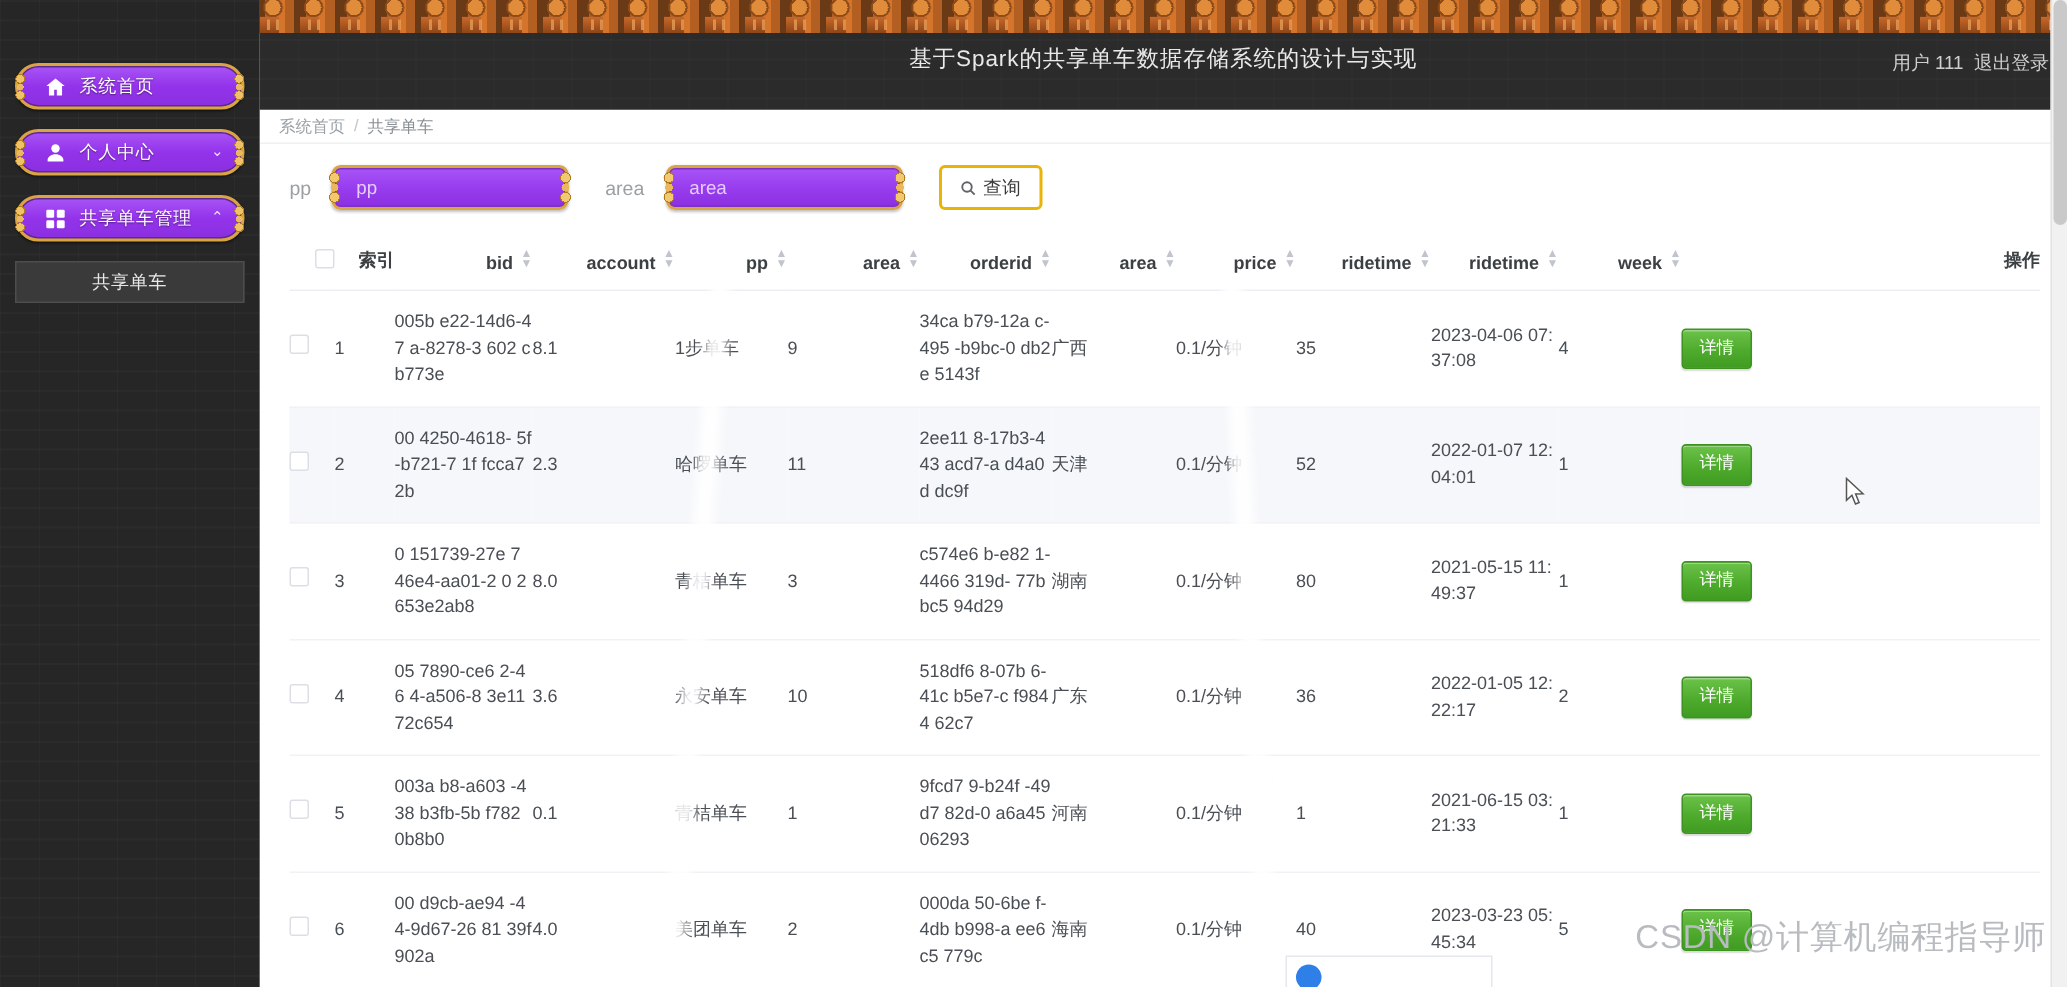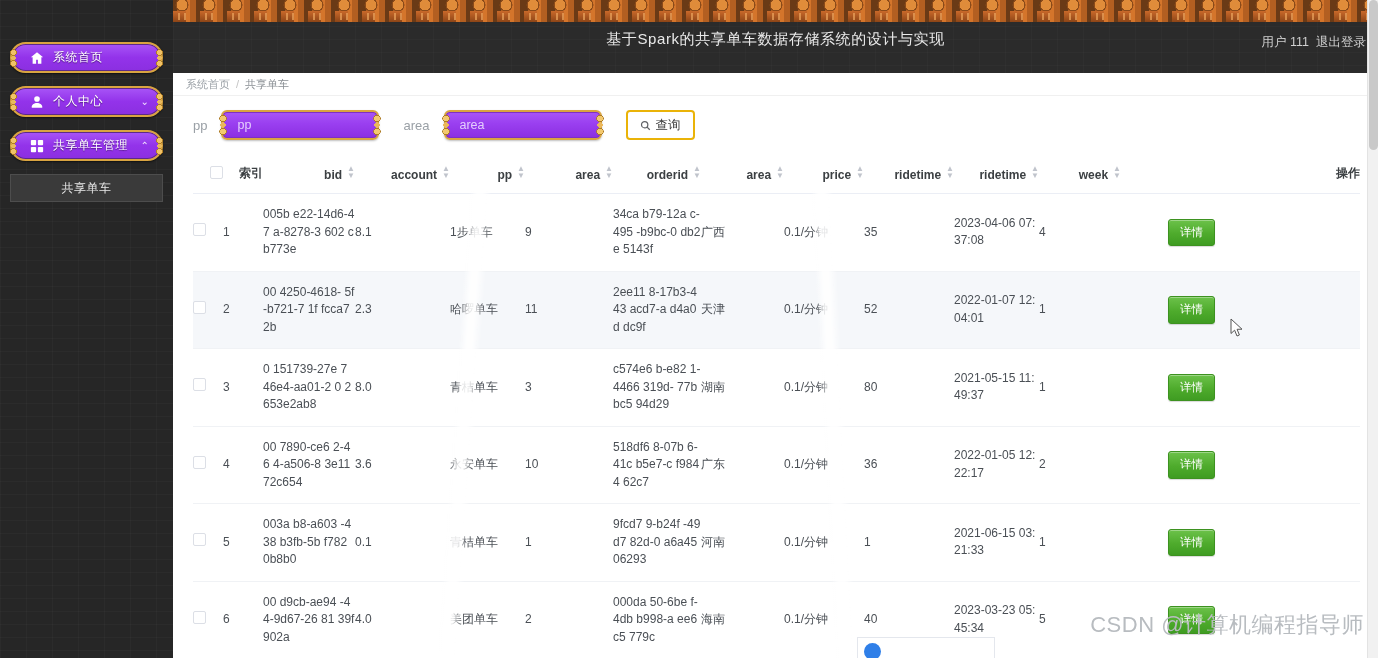--- a/index.html
+++ b/index.html
@@ -186,21 +186,20 @@
   .col-act   { width: auto; }
 
   .wrapcell { word-break: break-all; }
 
   .detail-btn {
     display: inline-block; padding: 4px 11px; border-radius: 3px;
     background: linear-gradient(180deg,#6cc24a 0%, #4eab2c 55%, #3f9c22 100%);
     border: 1px solid #3d9220;
     color: #fff; font-size: 11.5px; cursor: pointer;
     box-shadow: 0 1px 1px rgba(0,0,0,.15), 0 1px 0 rgba(255,255,255,.35) inset;
-    margin-left: 47px;
   }
 
   
   .ribbon {
     position: absolute; pointer-events: none; z-index: 3;
     background: linear-gradient(90deg, rgba(255,255,255,0) 0%, rgba(255,255,255,.86) 35%, rgba(255,255,255,.86) 62%, rgba(255,255,255,0) 100%);
     filter: blur(0.4px);
   }
   #ribbon-a { left: 280px; top: 190px; width: 22px; height: 470px; transform: skewX(-4deg); }
   #ribbon-b { left: 650px; top: 190px; width: 22px; height: 470px; transform: skewX(3deg); }
@@ -389,21 +388,21 @@
               <td class="wrapcell">湖南</td>
               <td class="wrapcell">0.1/分钟</td>
               <td class="wrapcell">80</td>
               <td class="wrapcell">2021-05-15 11:49:37</td>
               <td class="wrapcell">1</td>
               <td><span class="detail-btn">详情</span></td>
             </tr>
             <tr>
               <td><span class="cb"></span></td>
               <td class="wrapcell">4</td>
-              <td class="wrapcell">00 7890-ce6 2-46 4-a506-8 3e11 72c654</td>
+              <td class="wrapcell">05 7890-ce6 2-46 4-a506-8 3e11 72c654</td>
               <td class="wrapcell">3.6</td>
               <td class="wrapcell">永安单车</td>
               <td class="wrapcell">10</td>
               <td class="wrapcell">518df6 8-07b 6-41c b5e7-c f9844 62c7</td>
               <td class="wrapcell">广东</td>
               <td class="wrapcell">0.1/分钟</td>
               <td class="wrapcell">36</td>
               <td class="wrapcell">2022-01-05 12:22:17</td>
               <td class="wrapcell">2</td>
               <td><span class="detail-btn">详情</span></td>

